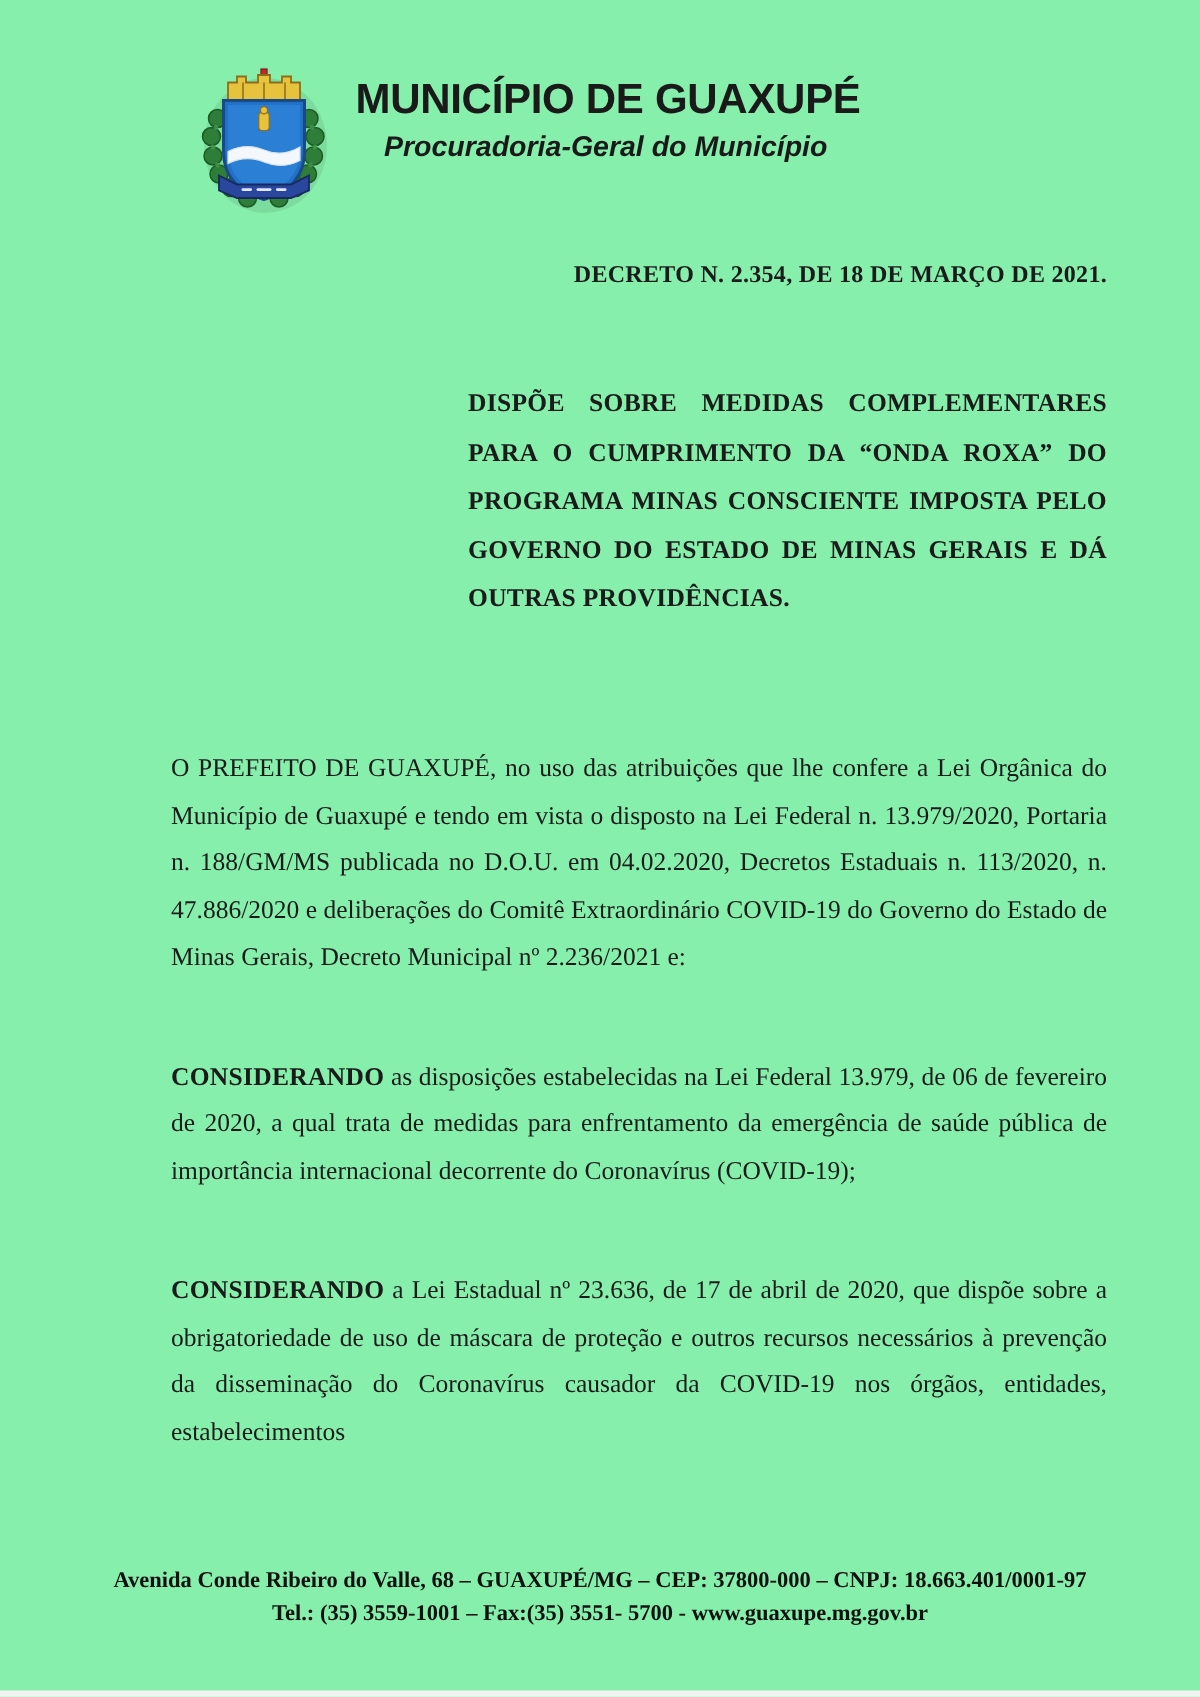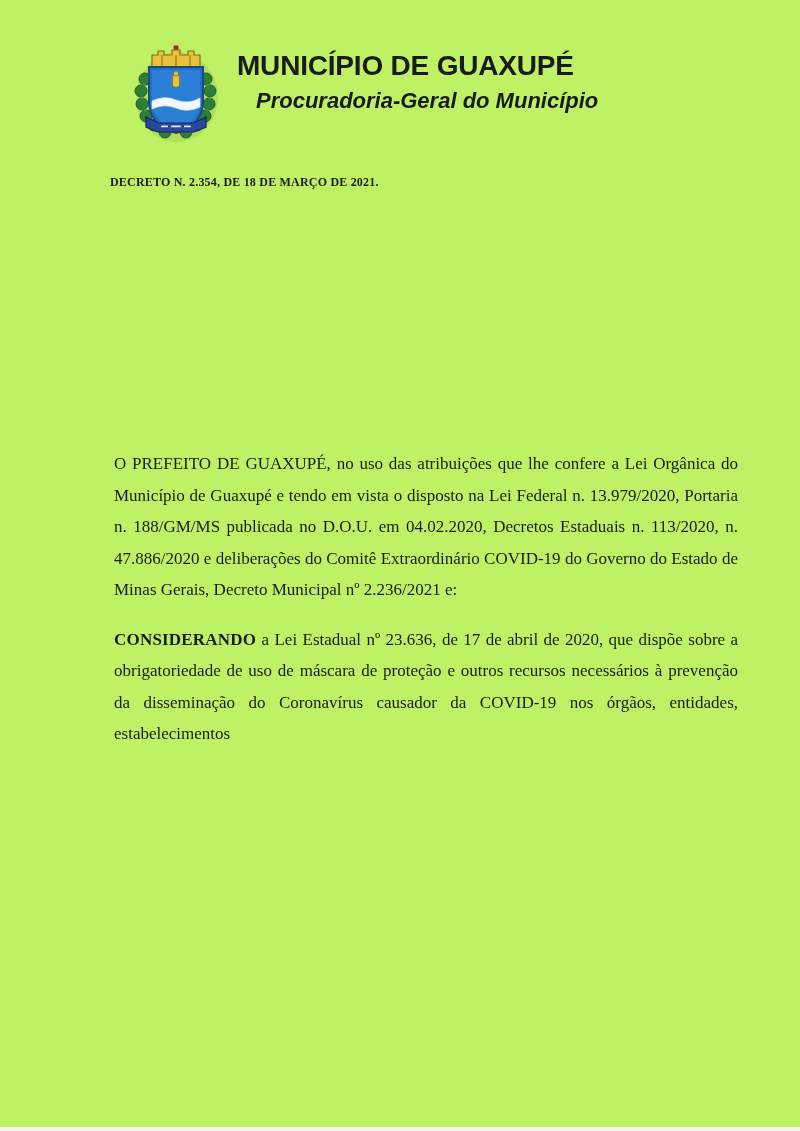--- a/index.html
+++ b/index.html
@@ -2,21 +2,21 @@
 <html lang="pt"><head>
 <meta charset="utf-8">
 <style>
   * { margin: 0; padding: 0; box-sizing: border-box; }
   html, body { background: #ffffff; }
   .page {
     position: relative;
     width: 800px;
     height: 1131px;
     margin: 0 auto;
-    background: #bef264;
+    background: #86efac;
     color: #1b1b1b;
     font-family: "Liberation Serif", "DejaVu Serif", serif;
     overflow: hidden;
   }
 
   
   .crest {
     position: absolute;
     left: 132px;
     top: 45px;
@@ -30,35 +30,35 @@
     font-family: "Liberation Sans", "DejaVu Sans", sans-serif;
     color: #1a1a1a;
   }
   .header-title {
     font-size: 28px;
     font-weight: bold;
     letter-spacing: -0.2px;
     white-space: nowrap;
   }
   .header-subtitle {
-    font-size: 22px;
+    font-size: 19px;
     font-weight: bold;
     font-style: italic;
     margin: 6px 0 0 19px;
     white-space: nowrap;
   }
 
   
   .doc-heading {
     position: absolute;
     left: 110px;
     width: 628px;
     top: 175px;
-    text-align: left;
-    font-size: 12px;
+    text-align: right;
+    font-size: 16px;
     font-weight: bold;
     letter-spacing: 0.2px;
   }
 
   
   .summary {
     position: absolute;
     left: 312px;
     top: 253px;
     width: 426px;
@@ -72,21 +72,21 @@
   
   .body-text {
     position: absolute;
     left: 114px;
     top: 448px;
     width: 624px;
     font-size: 17px;
     line-height: 31.5px;
     text-align: justify;
   }
-  .body-text p { margin-bottom: 18px; }
+  .body-text p { margin-bottom: 18px; margin-top: 48px; }
   .body-text strong { letter-spacing: 0.2px; }
 
   
   .page-footer {
     position: absolute;
     left: 0;
     top: 1043px;
     width: 100%;
     text-align: center;
     font-size: 15px;
@@ -172,21 +172,27 @@
     </svg>
   </div>
 
   <div class="header-text">
     <div class="header-title">MUNICÍPIO DE GUAXUPÉ</div>
     <div class="header-subtitle">Procuradoria-Geral do Município</div>
   </div>
 
   <div class="doc-heading">DECRETO N. 2.354, DE 18 DE MARÇO DE 2021.</div>
 
+  <div class="summary">DISPÕE SOBRE MEDIDAS COMPLEMENTARES PARA O CUMPRIMENTO DA “ONDA ROXA” DO PROGRAMA MINAS CONSCIENTE IMPOSTA PELO GOVERNO DO ESTADO DE MINAS GERAIS E DÁ OUTRAS PROVIDÊNCIAS.</div>
 
   <div class="body-text">
       <p>O PREFEITO DE GUAXUPÉ, no uso das atribuições que lhe confere a Lei Orgânica do Município de Guaxupé e tendo em vista o disposto na Lei Federal n. 13.979/2020, Portaria n. 188/GM/MS publicada no D.O.U. em 04.02.2020, Decretos Estaduais n. 113/2020, n. 47.886/2020 e deliberações do Comitê Extraordinário COVID-19 do Governo do Estado de Minas Gerais, Decreto Municipal nº 2.236/2021 e:</p>
+      <p><strong>CONSIDERANDO</strong> as disposições estabelecidas na Lei Federal 13.979, de 06 de fevereiro de 2020, a qual trata de medidas para enfrentamento da emergência de saúde pública de importância internacional decorrente do Coronavírus (COVID-19);</p>
       <p><strong>CONSIDERANDO</strong> a Lei Estadual nº 23.636, de 17 de abril de 2020, que dispõe sobre a obrigatoriedade de uso de máscara de proteção e outros recursos necessários à prevenção da disseminação do Coronavírus causador da COVID-19 nos órgãos, entidades, estabelecimentos</p>
     </div>
 
+  <div class="page-footer">
+    <div>Avenida Conde Ribeiro do Valle, 68 – GUAXUPÉ/MG – CEP: 37800-000 – CNPJ: 18.663.401/0001-97</div>
+    <div>Tel.: (35) 3559-1001 – Fax:(35) 3551- 5700 - www.guaxupe.mg.gov.br</div>
+  </div>
 
   <div class="page-bottom-edge"></div>
 </div>
 
 </body></html>

